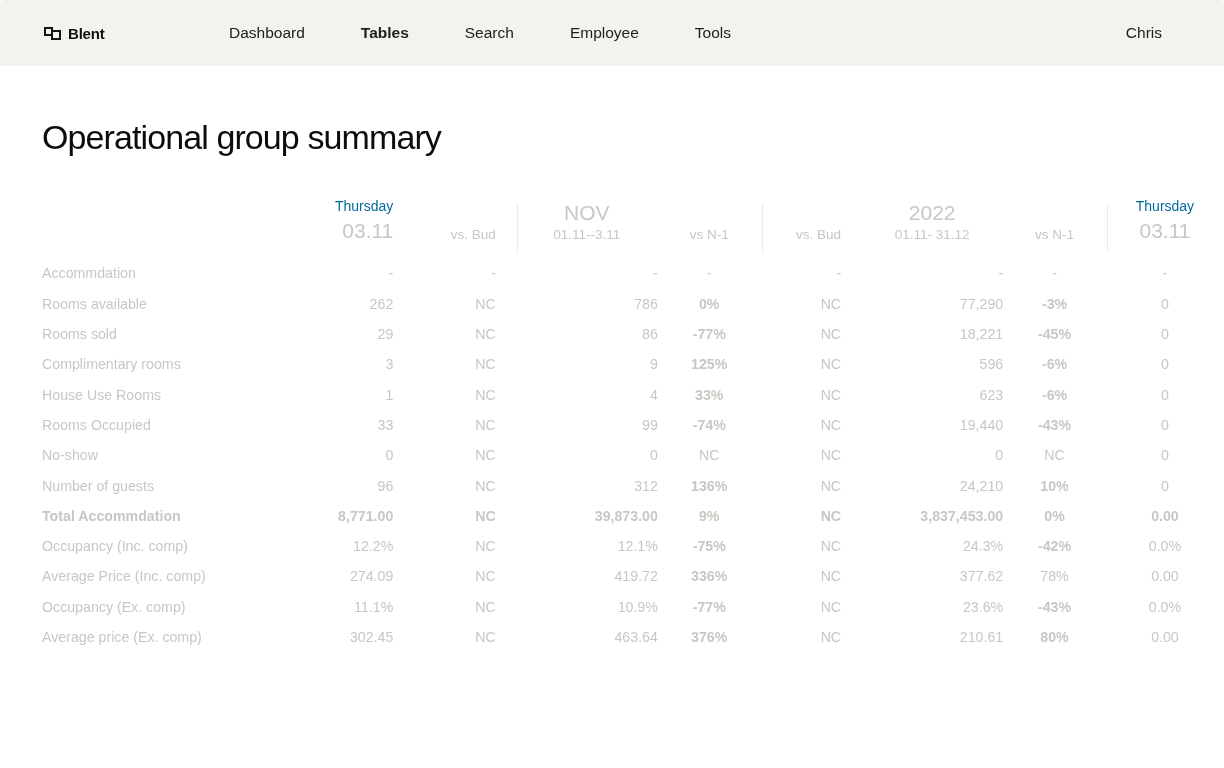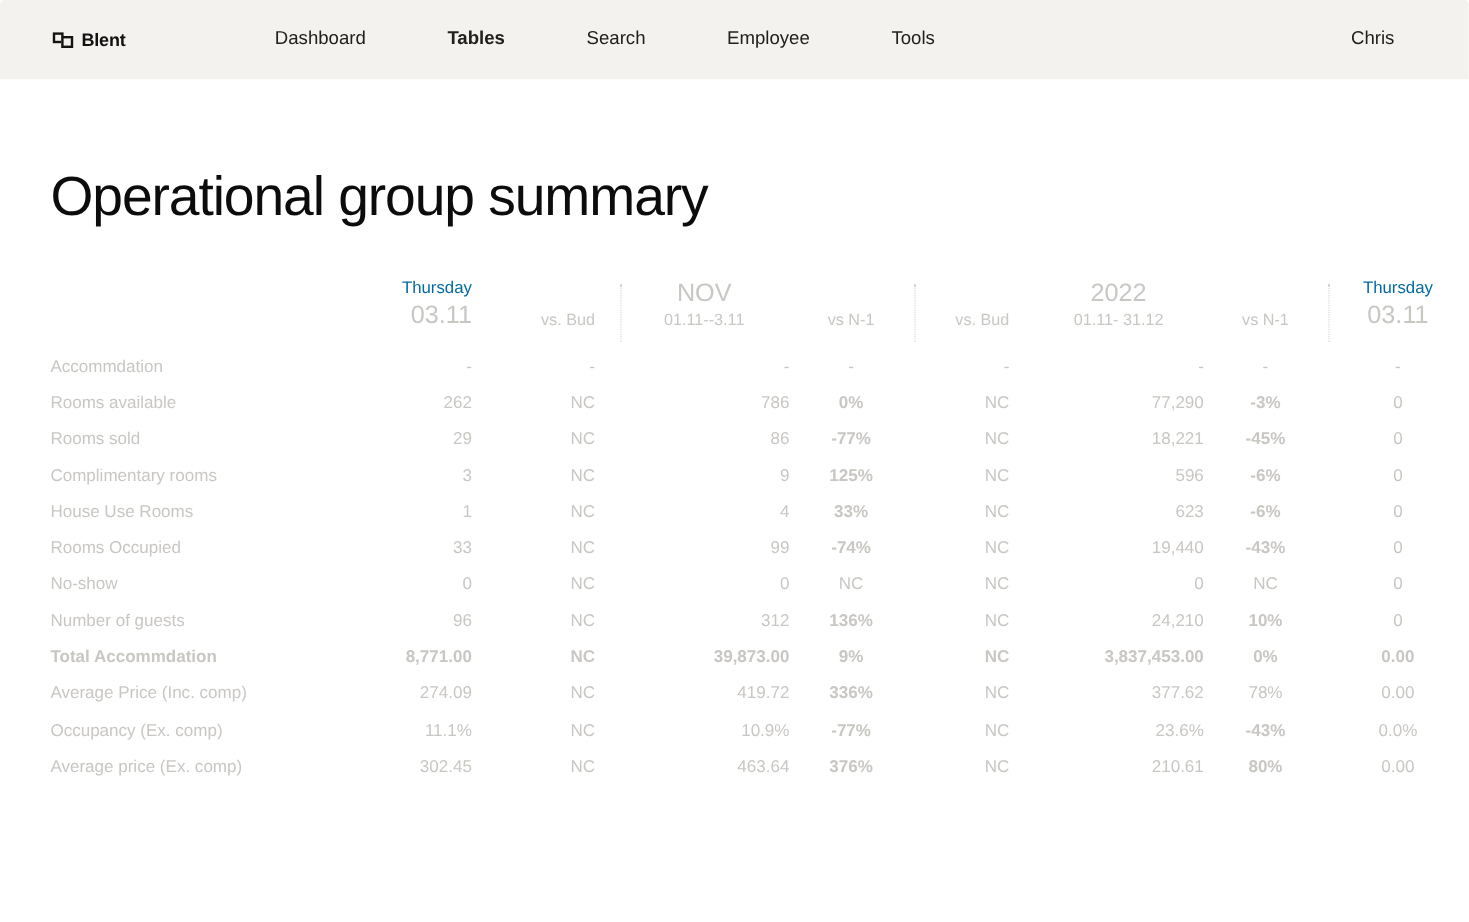--- a/index.html
+++ b/index.html
@@ -63,21 +63,21 @@
   .brand-name {
     font-size: 15px;
     font-weight: bold;
     color: #111111;
     letter-spacing: -0.2px;
   }
   #nav-links {
     display: flex;
     align-items: flex-start;
     margin-left: 59px;
-    gap: 16px;
+    gap: 4px;
   }
   .nav-link {
     font-size: 15.5px;
     color: #22201e;
     padding: 0 26px;
     white-space: nowrap;
     cursor: pointer;
   }
   .nav-link.is-active {
     font-weight: bold;
@@ -93,23 +93,23 @@
   
   #page-head {
     padding: 52px 0 0 42px;
   }
   #eyebrow {
     font-size: 13.5px;
     color: #b4b2ae;
     letter-spacing: 0.1px;
   }
   #page-title {
-    font-size: 46px;
+    font-size: 34px;
     color: #0c0c0c;
-    margin-top: 20px;
+    margin-top: 1px;
     letter-spacing: -0.9px;
     line-height: 1.1;
   }
 
   
   #summary-table {
     margin-top: 40px;
     width: 1224px;
     border-collapse: collapse;
     table-layout: fixed;
@@ -378,20 +378,31 @@
           <td class="val-muted">8,771.00</td>
           <td class="val-muted" style="padding-right: 20px;">NC</td>
           <td class="val-muted" style="padding-right: 0px;">39,873.00</td>
           <td class="val-pos" style="padding-right: 0px; text-align: center;">9%</td>
           <td class="val-muted" style="padding-right: 20px;">NC</td>
           <td class="val-muted" style="padding-right: 0px;">3,837,453.00</td>
           <td class="val-pos" style="padding-right: 0px; text-align: center;">0%</td>
           <td class="val-muted" style="padding-right: 0px; text-align: center;">0.00</td>
         </tr>
         <tr>
+          <td class="label-cell">Occupancy (Inc. comp)</td>
+          <td class="val-muted">12.2%</td>
+          <td class="val-muted" style="padding-right: 20px;">NC</td>
+          <td class="val-muted" style="padding-right: 0px;">12.1%</td>
+          <td class="val-neg" style="padding-right: 0px; text-align: center;">-75%</td>
+          <td class="val-muted" style="padding-right: 20px;">NC</td>
+          <td class="val-muted" style="padding-right: 0px;">24.3%</td>
+          <td class="val-neg" style="padding-right: 0px; text-align: center;">-42%</td>
+          <td class="val-muted" style="padding-right: 0px; text-align: center;">0.0%</td>
+        </tr>
+        <tr>
           <td class="label-cell">Average Price (Inc. comp)</td>
           <td class="val-muted">274.09</td>
           <td class="val-muted" style="padding-right: 20px;">NC</td>
           <td class="val-muted" style="padding-right: 0px;">419.72</td>
           <td class="val-pos" style="padding-right: 0px; text-align: center;">336%</td>
           <td class="val-muted" style="padding-right: 20px;">NC</td>
           <td class="val-muted" style="padding-right: 0px;">377.62</td>
           <td class="val-muted" style="padding-right: 0px; text-align: center;">78%</td>
           <td class="val-muted" style="padding-right: 0px; text-align: center;">0.00</td>
         </tr>

